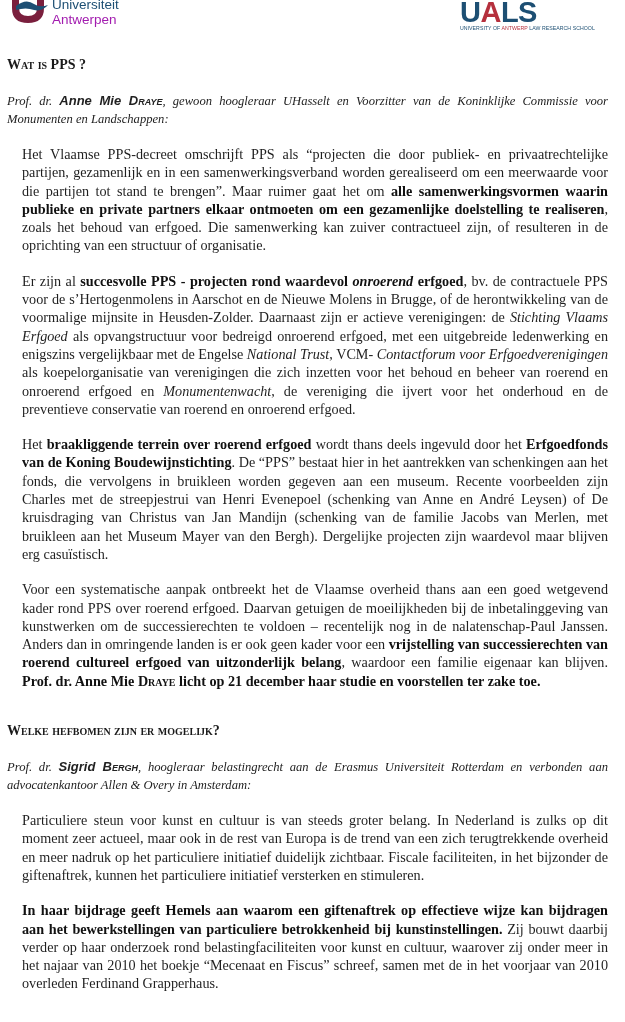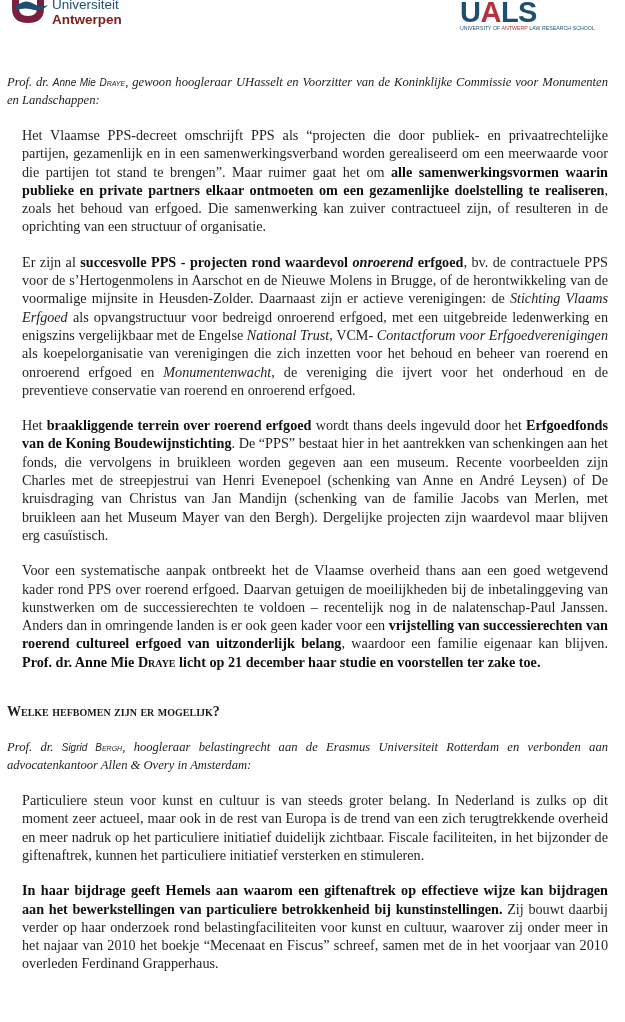--- a/index.html
+++ b/index.html
@@ -1,31 +1,31 @@
 <!DOCTYPE html>
 <html><head>
 <meta charset="utf-8">
 <style>
   html, body { margin:0; padding:0; background:#ffffff; }
   body { width:625px; height:1022px; position:relative; overflow:hidden; font-family:"Liberation Serif","DejaVu Serif",serif; color:#1a1a1a; }
   .header { position:absolute; left:0; top:0; width:508px; height:36px; }
   .ua-logo { position:absolute; left:6px; top:-4px; width:44px; height:30px; }
   .ua-text { position:absolute; left:52px; top:-3px; font-family:"Liberation Sans","DejaVu Sans",sans-serif; font-size:13.5px; line-height:15px; }
   .ua-text .l1 { color:#1d4f73; display:block; }
-  .ua-text .l2 { color:#7f1d1d; display:block;font-weight:bold; }
+  .ua-text .l2 { color:#a21caf; display:block; }
   .uals { position:absolute; left:460px; top:-2px; }
   .uals .big { font-family:"Liberation Sans","DejaVu Sans",sans-serif; font-weight:bold; font-size:29px; line-height:28px; letter-spacing:-0.5px; color:#1d4f73; }
   .uals .big .a { color:#b5303d; }
   .uals .small { font-family:"Liberation Sans","DejaVu Sans",sans-serif; font-size:5.2px; color:#1d4f73; letter-spacing:0.05px; white-space:nowrap; margin-top:-1px; }
   .uals .small .red { color:#b5303d; }
 
   .content { position:absolute; left:7px; top:56px; width:601px; }
   .heading { font-weight:bold; font-size:14px; margin:0; line-height:18px; font-variant:small-caps; }
   .byline { font-style:italic; font-size:12.6px; line-height:17.5px; margin:18px 0 0 0; text-align:justify; color:#222; }
-  .byline .name { font-weight:normal; font-style:italic; font-family:"Liberation Sans","DejaVu Sans",sans-serif; font-size:10px; }
+  .byline .name { font-weight:bold; font-style:italic; font-family:"Liberation Sans","DejaVu Sans",sans-serif; font-size:13px; }
   .byline .sc { font-variant:small-caps; }
   p.body { font-size:14.2px; line-height:18.3px; margin:17px 0 0 15px; text-align:justify; color:#1f1f1f; }
   p.body b { color:#111; }
   .sc { font-variant:small-caps; }
   .footer { position:absolute; right:19px; top:1003px; font-family:"Liberation Sans","DejaVu Sans",sans-serif; font-size:11px; color:#222;margin-top:30px; }
 </style>
 </head>
 <body>
 
 <div class="header">
@@ -37,20 +37,21 @@
     <span class="l1">Universiteit</span>
     <span class="l2">Antwerpen</span>
   </div>
   <div class="uals">
     <div class="big"><span>U</span><span class="a">A</span><span>LS</span></div>
     <div class="small"><span>UNIVERSITY OF </span><span class="red">ANTWERP</span><span> LAW RESEARCH SCHOOL</span></div>
   </div>
 </div>
 
 <div class="content">
+  <h2 class="heading">Wat is PPS ?</h2>
 
   <p class="byline"><span>Prof. dr. </span><span class="name"><span>Anne Mie </span><span class="sc">Draye</span></span><span>, gewoon hoogleraar UHasselt en Voorzitter van de Koninklijke Commissie voor Monumenten en Landschappen:</span></p>
 
   <p class="body"><span>Het Vlaamse PPS-decreet omschrijft PPS als “projecten die door publiek- en privaatrechtelijke partijen, gezamenlijk en in een samenwerkingsverband worden gerealiseerd om een meerwaarde voor die partijen tot stand te brengen”. Maar ruimer gaat het om </span><b>alle samenwerkingsvormen waarin publieke en private partners elkaar ontmoeten om een gezamenlijke doelstelling te realiseren</b><span>, zoals het behoud van erfgoed. Die samenwerking kan zuiver contractueel zijn, of resulteren in de oprichting van een structuur of organisatie.</span></p>
 
   <p class="body"><span>Er zijn al </span><b>succesvolle PPS - projecten rond waardevol </b><b><i>onroerend</i></b><b> erfgoed</b><span>, bv. de contractuele PPS voor de s’Hertogenmolens in Aarschot en de Nieuwe Molens in Brugge, of de herontwikkeling van de voormalige mijnsite in Heusden-Zolder. Daarnaast zijn er actieve verenigingen: de </span><i>Stichting Vlaams Erfgoed</i><span> als opvangstructuur voor bedreigd onroerend erfgoed, met een uitgebreide ledenwerking en enigszins vergelijkbaar met de Engelse </span><i>National Trust</i><span>,  VCM- </span><i>Contactforum voor  Erfgoedverenigingen</i><span> als koepelorganisatie van verenigingen die zich inzetten voor het behoud en beheer van roerend en onroerend erfgoed en </span><i>Monumentenwacht</i><span>, de vereniging die ijvert voor het onderhoud en de preventieve conservatie van roerend en onroerend erfgoed.</span></p>
 
   <p class="body"><span>Het </span><b>braakliggende terrein over roerend erfgoed</b><span> wordt thans deels ingevuld door het </span><b>Erfgoedfonds van de Koning Boudewijnstichting</b><span>. De “PPS” bestaat hier in het aantrekken van schenkingen aan het fonds, die vervolgens in bruikleen worden gegeven aan een museum. Recente voorbeelden zijn Charles met de streepjestrui van Henri Evenepoel (schenking van  Anne en André Leysen) of De kruisdraging  van Christus van Jan Mandijn (schenking van de familie Jacobs van Merlen, met bruikleen aan het Museum Mayer van den Bergh). Dergelijke projecten zijn waardevol maar blijven erg casuïstisch.</span></p>
 
   <p class="body"><span>Voor een systematische aanpak ontbreekt het de Vlaamse overheid thans aan een goed wetgevend kader rond PPS over roerend erfgoed. Daarvan getuigen de moeilijkheden bij de inbetalinggeving van kunstwerken om de successierechten te voldoen – recentelijk nog in de nalatenschap-Paul Janssen. Anders dan in omringende landen is er ook geen kader voor een </span><b>vrijstelling van successierechten van roerend cultureel erfgoed van uitzonderlijk belang</b><span>, waardoor een familie eigenaar kan blijven. </span><b>Prof. dr. Anne Mie </b><b class="sc">Draye</b><b> licht op 21 december haar studie en voorstellen ter zake toe.</b></p>

